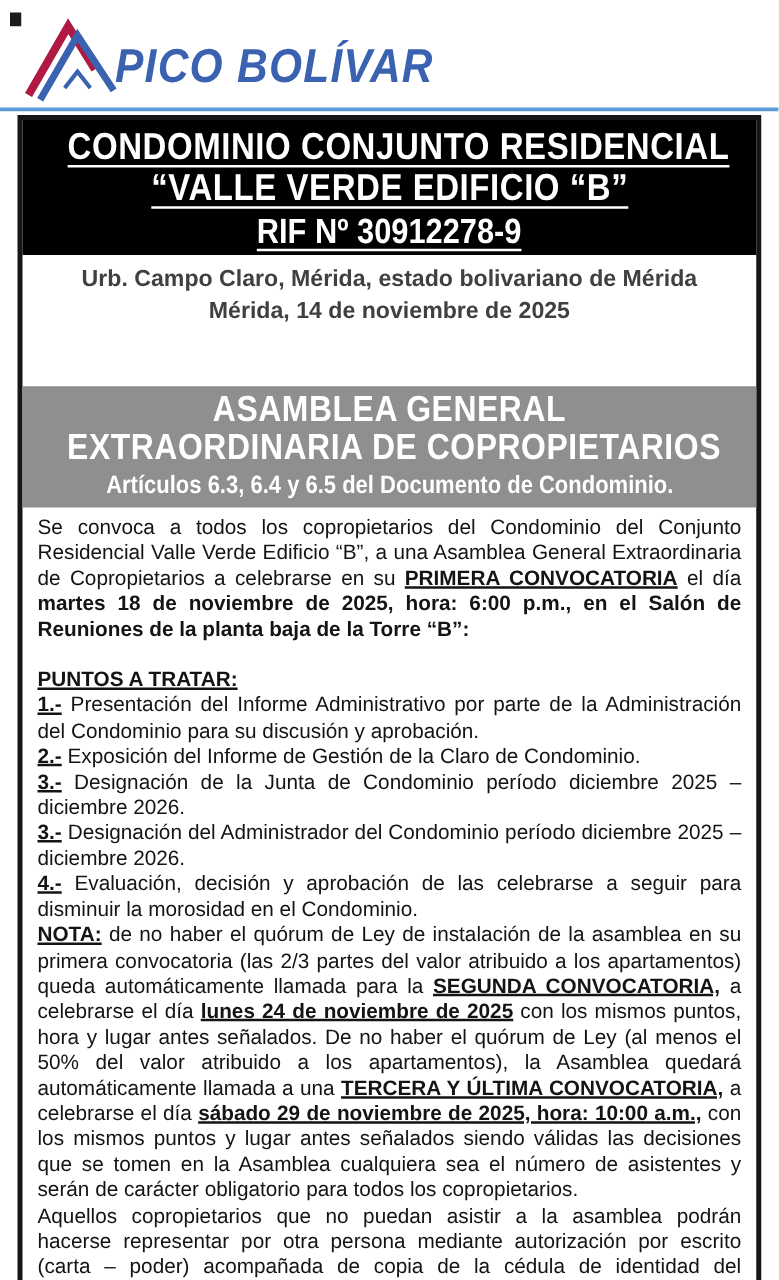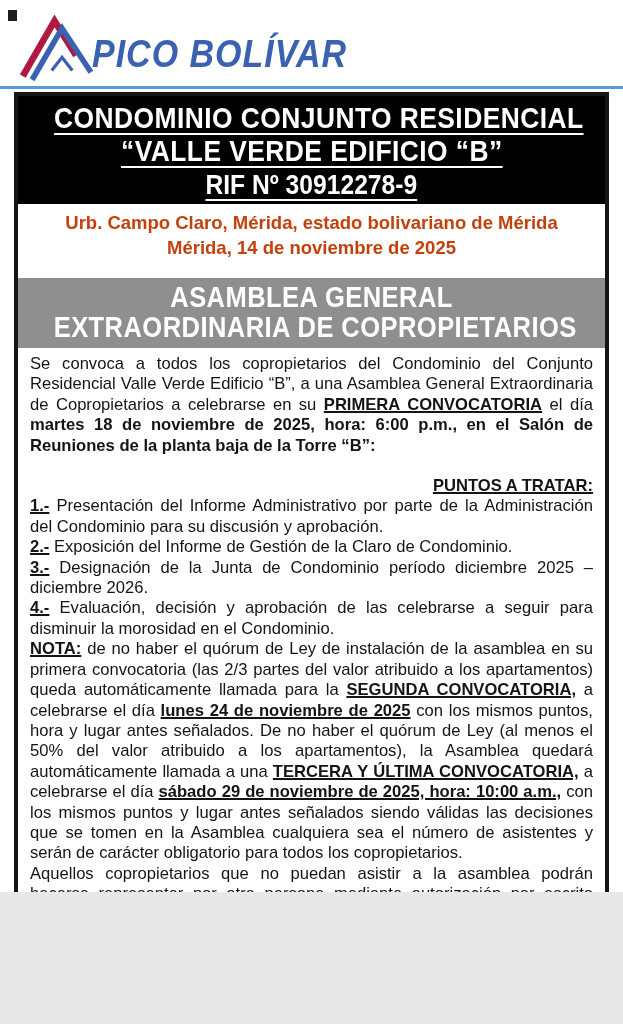--- a/index.html
+++ b/index.html
@@ -1,19 +1,19 @@
 <!DOCTYPE html>
 <html lang="es"><head>
 <meta charset="utf-8">
 <style>
   html,body{margin:0;padding:0;}
   body{background:#e8e8e8;}
   .page{
     position:relative;
-    width:623px;height:892px;
+    width:623px;height:1024px;
     background:#ffffff;
     overflow:hidden;
     font-family:"Liberation Sans",sans-serif;
     color:#161616;
   }
   
   .logo-row{position:absolute;top:10px;left:10px;height:76px;}
   .logo-mark{position:absolute;left:10px;top:4px;}
   .brand{
     position:absolute;left:82px;top:22px;
@@ -35,31 +35,31 @@
   .cond{display:inline-block;transform:scaleX(.88);transform-origin:50% 50%;white-space:nowrap;}
   .title-line{
     font-size:30px;font-weight:bold;line-height:33px;letter-spacing:.5px;
   }
   .title-line .cond, .rif-line .cond{
     text-decoration:underline;text-decoration-thickness:2px;text-underline-offset:5px;
   }
   .rif-line{font-size:28px;font-weight:bold;line-height:25px;margin-top:5px;}
   .address{
     text-align:center;font-weight:bold;font-size:18.5px;line-height:24.5px;
-    padding:7px 6px 18px;color:#c2410c;
+    padding:7px 6px 5px;color:#404040;
   }
   .gray-banner{
-    background:#8f8f8f;color:#ffffff;text-align:center;padding:4px 0 6px;
+    background:#8f8f8f;color:#ffffff;text-align:center;padding:4px 0 6px;margin-top:44px;
   }
   .gray-line{font-size:29px;font-weight:bold;line-height:30px;letter-spacing:.5px;}
   .gray-sub{font-size:20px;font-weight:bold;line-height:24px;margin-top:3px;}
   
   .body-text{padding:6px 12px 0;font-size:16.6px;line-height:20.4px;color:#141414;}
   .body-p{margin:0;text-align:justify;}
-  .body-p.left{text-align:right;}
+  .body-p.left{text-align:left;}
   .body-p.gap{margin-top:20px;}
   .b{font-weight:bold;}
   .u{text-decoration:underline;text-decoration-thickness:1.8px;}
   .signature{
     text-align:center;font-weight:bold;font-size:18px;line-height:24px;
     margin-top:16px;padding-bottom:8px;color:#121212;
   }
 </style>
 </head>
 <body>
@@ -98,28 +98,32 @@
       <div>Mérida, 14 de noviembre de 2025</div>
     </div>
 
     <div class="gray-banner">
       <div class="gray-line">
         <span class="cond">ASAMBLEA GENERAL</span>
       </div>
       <div class="gray-line">
         <span class="cond">EXTRAORDINARIA DE COPROPIETARIOS</span>
       </div>
+      <div class="gray-sub">
+        <span class="cond">Artículos 6.3, 6.4 y 6.5 del Documento de Condominio.</span>
+      </div>
     </div>
 
     <div class="body-text" id="body-paragraphs">
         <p class="body-p"><span>Se convoca a todos los copropietarios del Condominio del Conjunto Residencial Valle Verde Edificio “B”, a una Asamblea General Extraordinaria de Copropietarios a celebrarse en su </span><span class="b u">PRIMERA CONVOCATORIA</span><span> el día </span><span class="b">martes 18 de noviembre de 2025, hora: 6:00 p.m., en el Salón de Reuniones de la planta baja de la Torre “B”:</span></p>
         <p class="body-p gap left"><span class="b u">PUNTOS A TRATAR:</span></p>
         <p class="body-p"><span class="b u">1.-</span><span> Presentación del Informe Administrativo por parte de la Administración del Condominio para su discusión y aprobación.</span></p>
         <p class="body-p"><span class="b u">2.-</span><span> Exposición del Informe de Gestión de la Claro de Condominio.</span></p>
         <p class="body-p"><span class="b u">3.-</span><span> Designación de la Junta de Condominio período diciembre 2025 – diciembre 2026.</span></p>
+        <p class="body-p"><span class="b u">3.-</span><span> Designación del Administrador del Condominio período diciembre 2025 –diciembre 2026.</span></p>
         <p class="body-p"><span class="b u">4.-</span><span> Evaluación, decisión y aprobación de las celebrarse a seguir para disminuir la morosidad en el Condominio.</span></p>
         <p class="body-p"><span class="b u">NOTA:</span><span> de no haber el quórum de Ley de instalación de la asamblea en su primera convocatoria (las 2/3 partes del valor atribuido a los apartamentos) queda automáticamente llamada para la </span><span class="b u">SEGUNDA CONVOCATORIA,</span><span> a celebrarse el día </span><span class="b u">lunes 24 de noviembre de 2025</span><span> con los mismos puntos, hora y lugar antes señalados. De no haber el quórum de Ley (al menos el 50% del valor atribuido a los apartamentos), la Asamblea quedará automáticamente llamada a una </span><span class="b u">TERCERA Y ÚLTIMA CONVOCATORIA,</span><span> a celebrarse el día </span><span class="b u">sábado 29 de noviembre de 2025, hora: 10:00 a.m.,</span><span> con los mismos puntos y lugar antes señalados siendo válidas las decisiones que se tomen en la Asamblea cualquiera sea el número de asistentes y serán de carácter obligatorio para todos los copropietarios.</span></p>
         <p class="body-p"><span>Aquellos copropietarios que no puedan asistir a la asamblea podrán hacerse representar por otra persona mediante autorización por escrito (carta – poder) acompañada de copia de la cédula de identidad del copropietario que autoriza.</span></p>
       </div>
 
     <div class="signature">
       <div>La Administración</div>
 
     </div>
 

